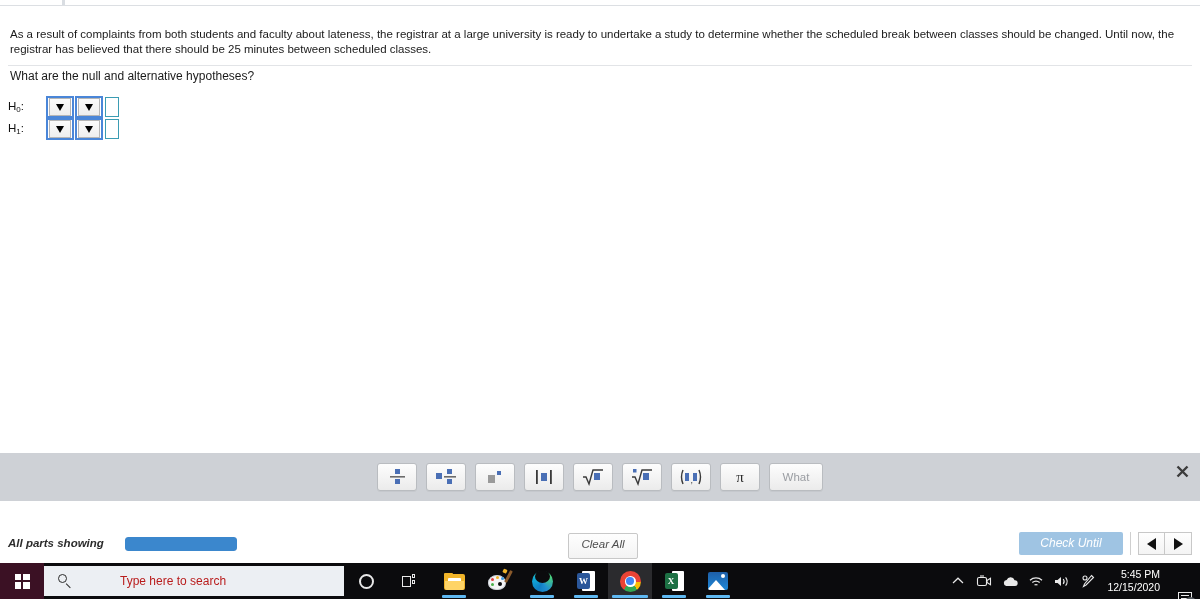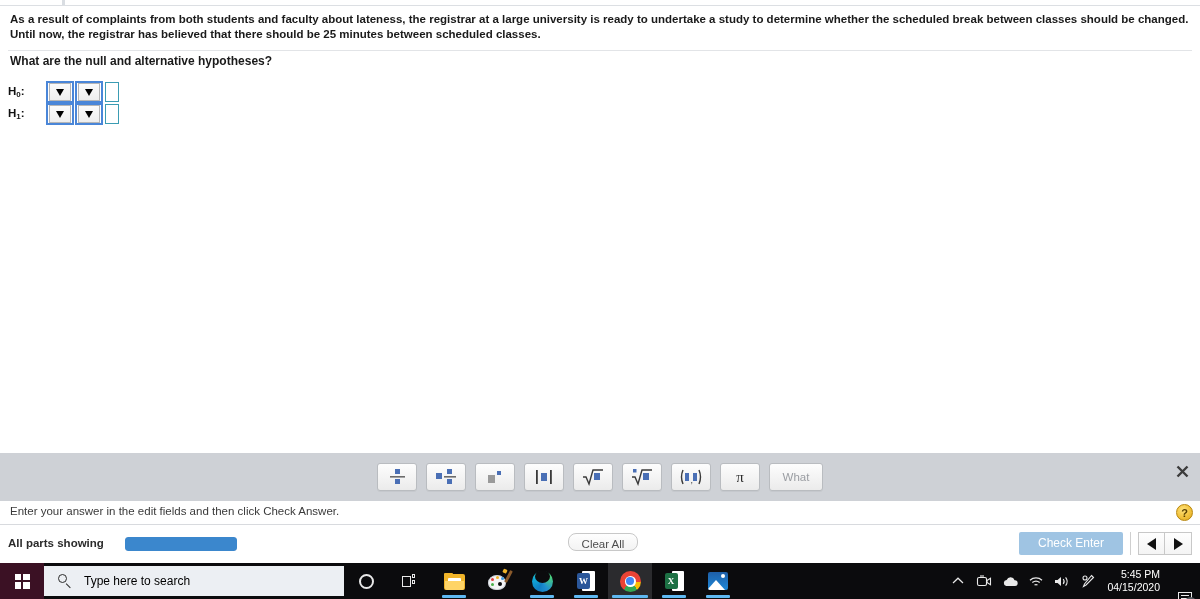--- a/index.html
+++ b/index.html
@@ -34,25 +34,24 @@
   .top-rule-seg {
     position: absolute;
     top: 0; left: 62px;
     width: 3px; height: 5px;
     background: #d9dde2;
   }
 
   
   .question-area {
     position: absolute;
-    top: 7px; left: 0;
+    top: 22px; left: 0;
     width: 1200px;
     height: 446px;
     background: #ffffff;
-    font-weight: bold;
   }
   .question-text {
     position: absolute;
     top: 5px;
     left: 10px;
     width: 1180px;
     font-size: 11.5px;
     line-height: 15px;
     color: #1a1a1a;
   }
@@ -213,20 +212,21 @@
     box-sizing: border-box;
   }
 
   
   .footer {
     position: absolute;
     top: 526px; left: 0;
     width: 1200px;
     height: 37px;
     background: #ffffff;
+    font-style: italic;
   }
   .parts-label {
     position: absolute;
     left: 8px;
     top: 11px;
     font-size: 11.5px;
     font-weight: bold;
     color: #2b2b2b;
   }
   .progress-track {
@@ -242,24 +242,24 @@
   .progress-fill {
     height: 100%;
     background: #3b87cd;
     border-radius: 3px;
   }
   .clear-all {
     position: absolute;
     left: 568px;
     top: 7px;
     width: 70px;
-    height: 18px;
+    height: 26px;
     background: linear-gradient(#fefefe, #f3f3f3);
     border: 1px solid #c8c8c8;
-    border-radius: 8px;
+    border-radius: 2px;
     font-size: 11.5px;
     color: #4d4d4d;
     text-align: center;
     line-height: 21px;
     box-sizing: border-box;
   }
   .check-answer {
     position: absolute;
     right: 77px;
     top: 6px;
@@ -339,22 +339,23 @@
   .win-logo i { background: #ffffff; display:block; }
 
   .search-box {
     width: 300px;
     height: 30px;
     background: #eceff3;
     display: flex;
     align-items: center;
     padding-left: 14px;
     box-sizing: border-box;
-    color: #000000;
+    color: #b91c1c;
     font-size: 12px;
+    gap: 36px;
   }
   .search-glyph {
     width: 14px; height: 14px;
     margin-right: 12px;
     position: relative;
     flex: none;
   }
   .search-glyph::before {
     content:"";
     position:absolute; left:0; top:0;
@@ -718,35 +719,31 @@
 
     </div>
 
     <div class="pal-close">
       <svg width="13" height="13" viewBox="0 0 13 13">
         <path d="M1.5 1.5 L11.5 11.5 M11.5 1.5 L1.5 11.5" stroke="#3c3c3c" stroke-width="2.4" stroke-linecap="butt"></path>
       </svg>
     </div>
   </div>
 
-  <div class="instruction">
-    <span class="instruction-text">Enter your answer in the edit fields and then click Check Answer.</span>
-    <span class="help-badge">?</span>
-  </div>
 
   <div class="footer">
     <span class="parts-label">All parts showing</span>
 
     <div class="progress-track">
       <div class="progress-fill" style="width:100%"></div>
     </div>
 
     <div class="clear-all">Clear All</div>
 
-    <div class="check-answer">Check Enter</div>
+    <div class="check-answer">Check Until</div>
 
     <div class="nav-sep"></div>
 
     <div class="nav-group">
       <div class="nav-btn">
         <span class="tri-left"></span>
       </div>
       <div class="nav-btn">
         <span class="tri-right"></span>
       </div>
@@ -878,21 +875,21 @@
 
       <div class="tray-ico">
         <svg width="14" height="15" viewBox="0 0 14 15">
           <path d="M10.5 1.5 L12.5 3.5 L5 11 L2.5 12.5 L3.5 10 Z" stroke="#e9e9e9" stroke-width="1.1" fill="none"></path>
           <circle cx="4" cy="4" r="2" stroke="#e9e9e9" stroke-width="1.1" fill="none"></circle>
         </svg>
       </div>
 
       <div class="clock">
         <div>5:45 PM</div>
-        <div>04/15/2020</div>
+        <div>12/15/2020</div>
       </div>
 
       <div class="notif">
         <span class="notif-box">
           <i style="top:2px;"></i>
             <i style="top:5px;"></i>
             <i style="top:8px;width:5px;"></i>
         </span>
         <span class="notif-badge">13</span>
       </div>

